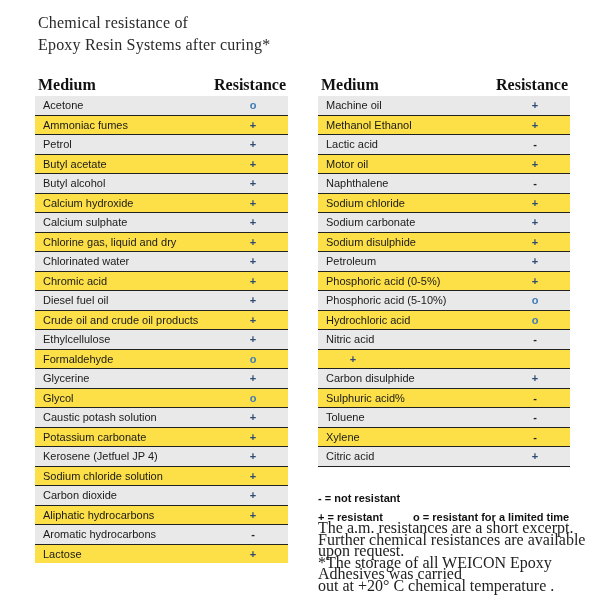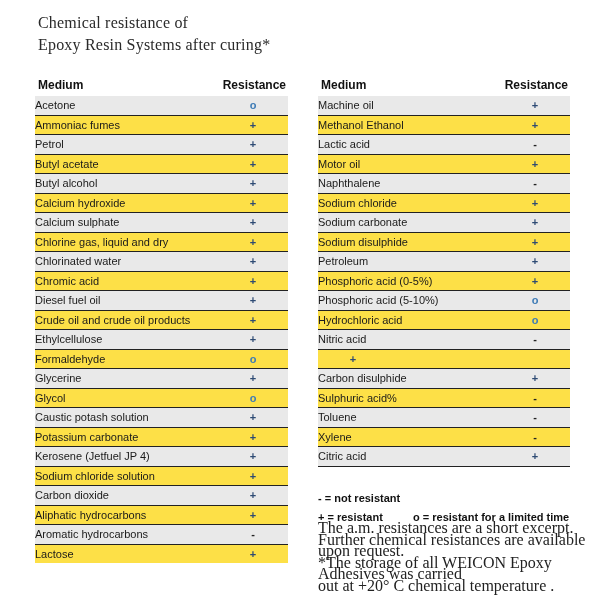--- a/index.html
+++ b/index.html
@@ -15,32 +15,32 @@
     position:absolute; left:38px; top:12px;
     font-size:16px; line-height:22px; color:#2a2a2a;
     letter-spacing:0.2px;
     font-family:Liberation Serif, serif;
   }
   .table-col { position:absolute; top:74px; }
   .table-col.left  { left:35px;  width:253px; }
   .table-col.right { left:318px; width:252px; }
   .thead {
     display:flex; align-items:center; height:22px;
-    font-size:12px; font-weight:bold; color:#111;
+    font-size:16px; font-weight:bold; color:#111;font-family:Liberation Serif, serif;
   }
   .thead .h-medium { flex:1; padding-left:3px; }
   .thead .h-res { width:86px; text-align:right; padding-right:2px; }
   .trow {
     display:flex; align-items:center; height:18.5px;
     border-bottom:1.5px solid #222;
     background:#fde047; font-size:11px; color:#1a1a1a;
   }
   .trow:nth-child(odd) { background:#e9e9e9; }
   .table-col.left .trow:last-child { border-bottom:none; }
-  .trow .medium { flex:1; padding-left:0; white-space:nowrap; }
+  .trow .medium { flex:1; padding-left:8px; white-space:nowrap; }
   .trow .sym { width:70px; text-align:center; font-weight:bold; font-size:11px; }
   .sym-plus  { color:#2d4a73; }
   .sym-o     { color:#3f7cb6; }
   .sym-minus { color:#222222; }
   .legend {
     position:absolute; left:318px; top:492px; width:272px; height:36px;
     font-size:11px; font-weight:bold; color:#111;text-decoration:underline;
   }
   .legend-minus { position:absolute; left:0;   top:0;  }
   .legend-plus  { position:absolute; left:0;   top:19px; }

